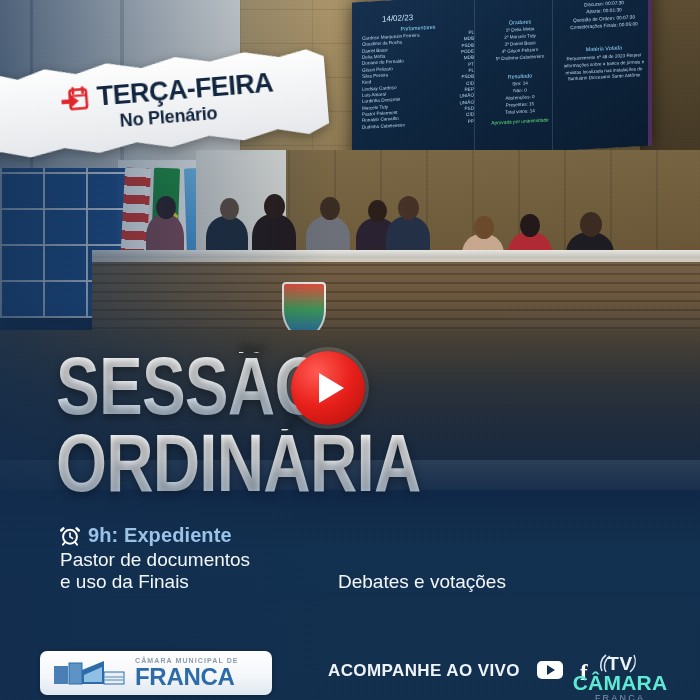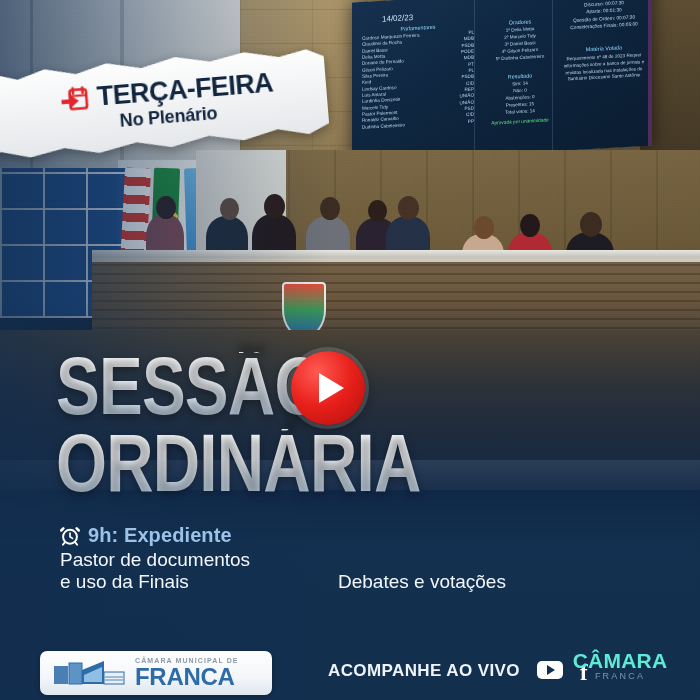--- a/index.html
+++ b/index.html
@@ -411,18 +411,26 @@
       </span>
     </div>
 
     <div class="live">
       <span class="live-txt">ACOMPANHE AO VIVO</span>
       <span class="yt"></span>
       <span class="fb">f</span>
     </div>
 
     <div class="tvlogo">
+      <div class="tv-top">
+        <svg viewBox="0 0 96 24" width="96" height="24" style="position:absolute;left:0;top:0">
+          <path d="M30 20 A13 13 0 0 1 34 4" fill="none" stroke="#dbe7f3" stroke-width="1.6"></path>
+          <path d="M34 21 A12 12 0 0 1 38 5" fill="none" stroke="#dbe7f3" stroke-width="1.4"></path>
+          <path d="M62 4 A14 14 0 0 1 58 21" fill="none" stroke="#dbe7f3" stroke-width="1.4"></path>
+        </svg>
+        <span class="tv-txt" style="position:relative;top:3px;">TV</span>
+      </div>
       <div class="tv-cam">CÂMARA</div>
       <div class="tv-fra">FRANCA</div>
     </div>
   </div>
 
 </div>
 
 </body></html>

